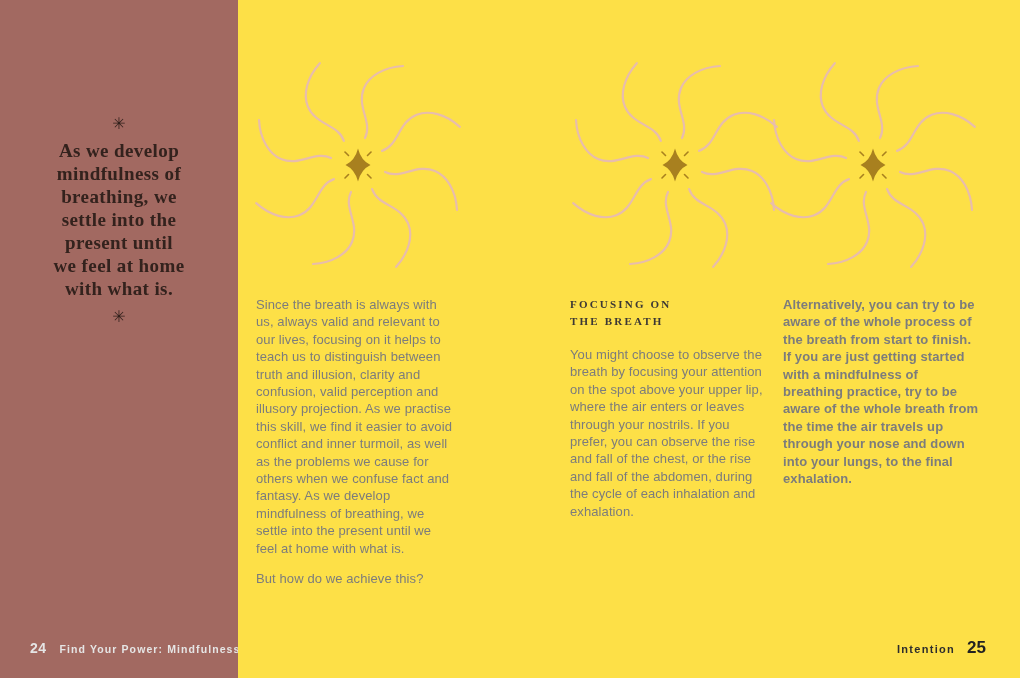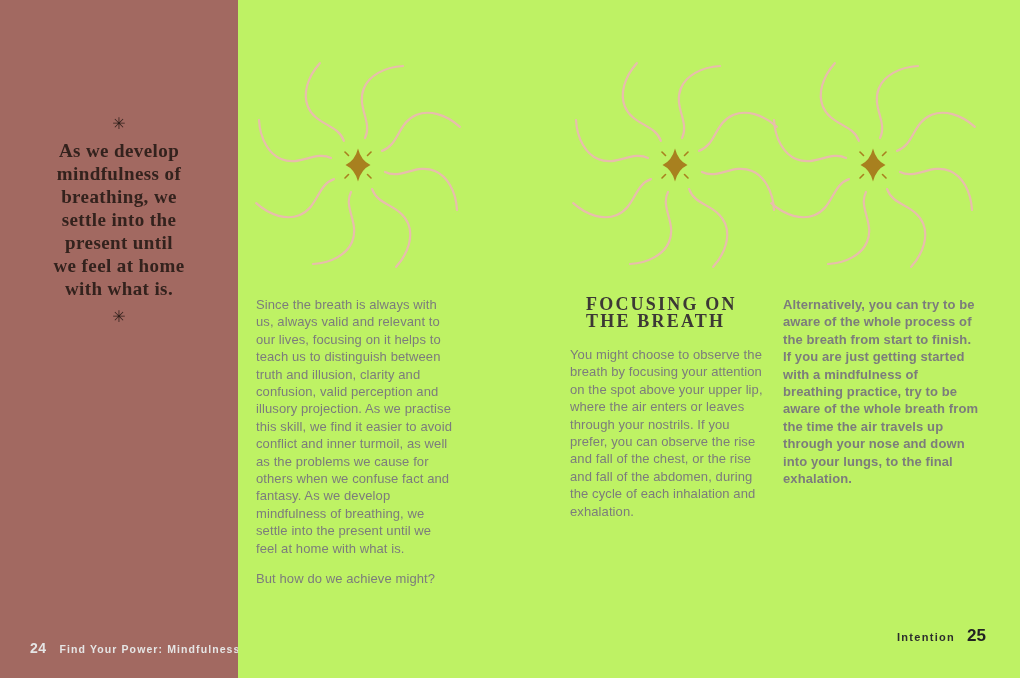--- a/index.html
+++ b/index.html
@@ -63,21 +63,21 @@
   .sidebar-footer .booktitle {
     margin-left: 13px;
     font-size: 10.5px;
     font-weight: 600;
     letter-spacing: 1.1px;
   }
   
   .page {
     position: relative;
     flex: 1 1 auto;
-    background: #bef264;
+    background: #fde047;
   }
   .swirl {
     position: absolute;
     width: 220px;
     height: 220px;
   }
   .swirl-1 { left: 10px;  top: 55px; }
   .swirl-2 { left: 327px; top: 55px; }
   .swirl-3 { left: 525px; top: 55px; }
   .text-col {
@@ -88,33 +88,33 @@
   .col-2 { left: 332px; width: 198px; }
   .col-3 { left: 545px; width: 196px; font-weight: bold; }
   .body-text {
     margin: 0 0 13px 0;
     font-size: 13px;
     line-height: 17.4px;
     letter-spacing: 0.1px;
     color: #7c7c7c;
   }
   .col-heading {
-    margin: 0 0 16px 16px;
+    margin: 0 0 16px 0;
     font-family: "Liberation Serif", serif;
     font-weight: 700;
-    font-size: 18px;
+    font-size: 11px;
     line-height: 17px;
     letter-spacing: 2.2px;
     color: #3c3835;
     white-space: pre-line;
   }
   .page-footer-right {
     position: absolute;
     right: 34px;
-    bottom: 32px;
+    bottom: 20px;
     display: flex;
     align-items: baseline;
     white-space: nowrap;
     text-align: center;
   }
   .page-footer-right .chapter {
     font-size: 11px;
     font-weight: bold;
     letter-spacing: 1.3px;
     color: #2d2d2d;
@@ -186,21 +186,21 @@
     </svg>
     <svg class="swirl swirl-2" viewBox="-110 -110 220 220">
       <use href="#swirl-sym"></use>
     </svg>
     <svg class="swirl swirl-3" viewBox="-110 -110 220 220">
       <use href="#swirl-sym"></use>
     </svg>
 
     <div class="text-col col-1">
       <p class="body-text">Since the breath is always with us, always valid and relevant to our lives, focusing on it helps to teach us to distinguish between truth and illusion, clarity and confusion, valid perception and illusory projection. As we practise this skill, we find it easier to avoid conflict and inner turmoil, as well as the problems we cause for others when we confuse fact and fantasy. As we develop mindfulness of breathing, we settle into the present until we feel at home with what is.</p>
-      <p class="body-text">But how do we achieve might?</p>
+      <p class="body-text">But how do we achieve this?</p>
     </div>
 
     <div class="text-col col-2">
       <h2 class="col-heading">FOCUSING ON
 THE BREATH</h2>
       <p class="body-text">You might choose to observe the breath by focusing your attention on the spot above your upper lip, where the air enters or leaves through your nostrils. If you prefer, you can observe the rise and fall of the chest, or the rise and fall of the abdomen, during the cycle of each inhalation and exhalation.</p>
     </div>
 
     <div class="text-col col-3">
       <p class="body-text">Alternatively, you can try to be aware of the whole process of the breath from start to finish. If you are just getting started with a mindfulness of breathing practice, try to be aware of the whole breath from the time the air travels up through your nose and down into your lungs, to the final exhalation.</p>

